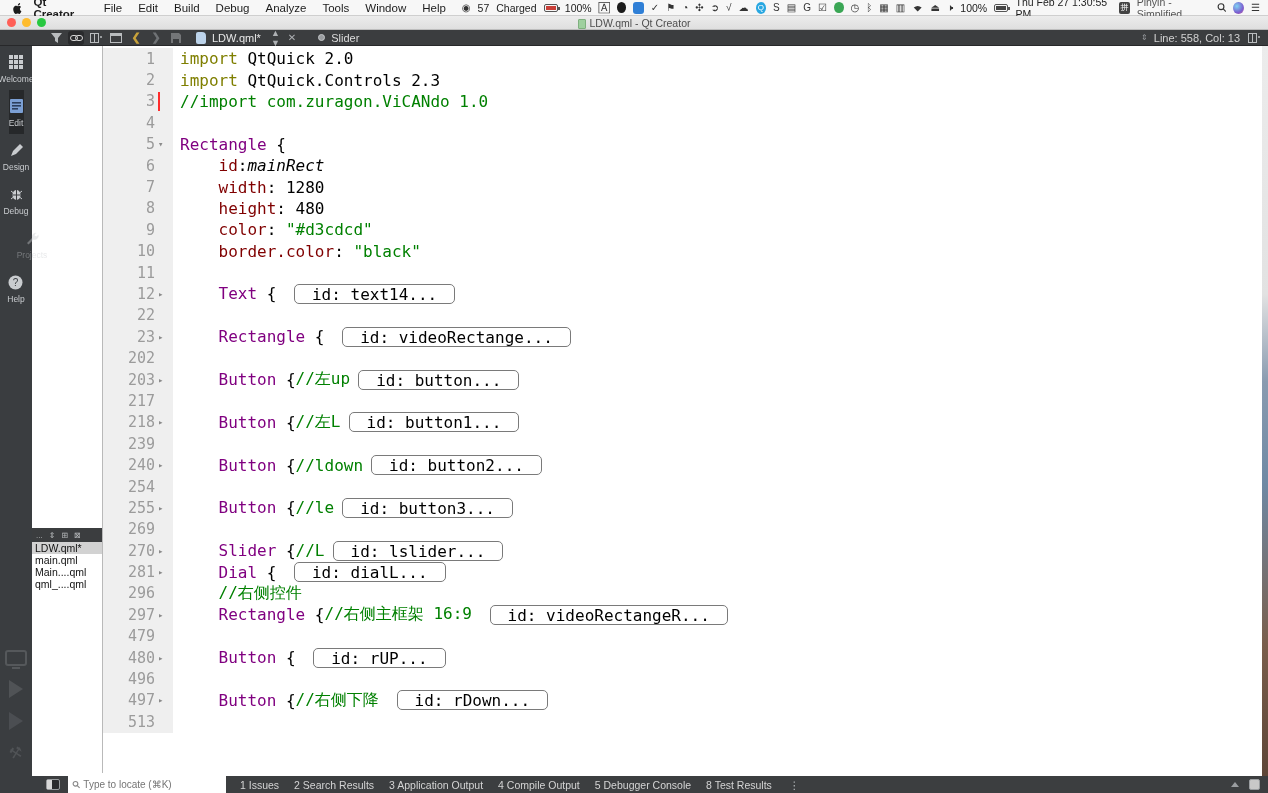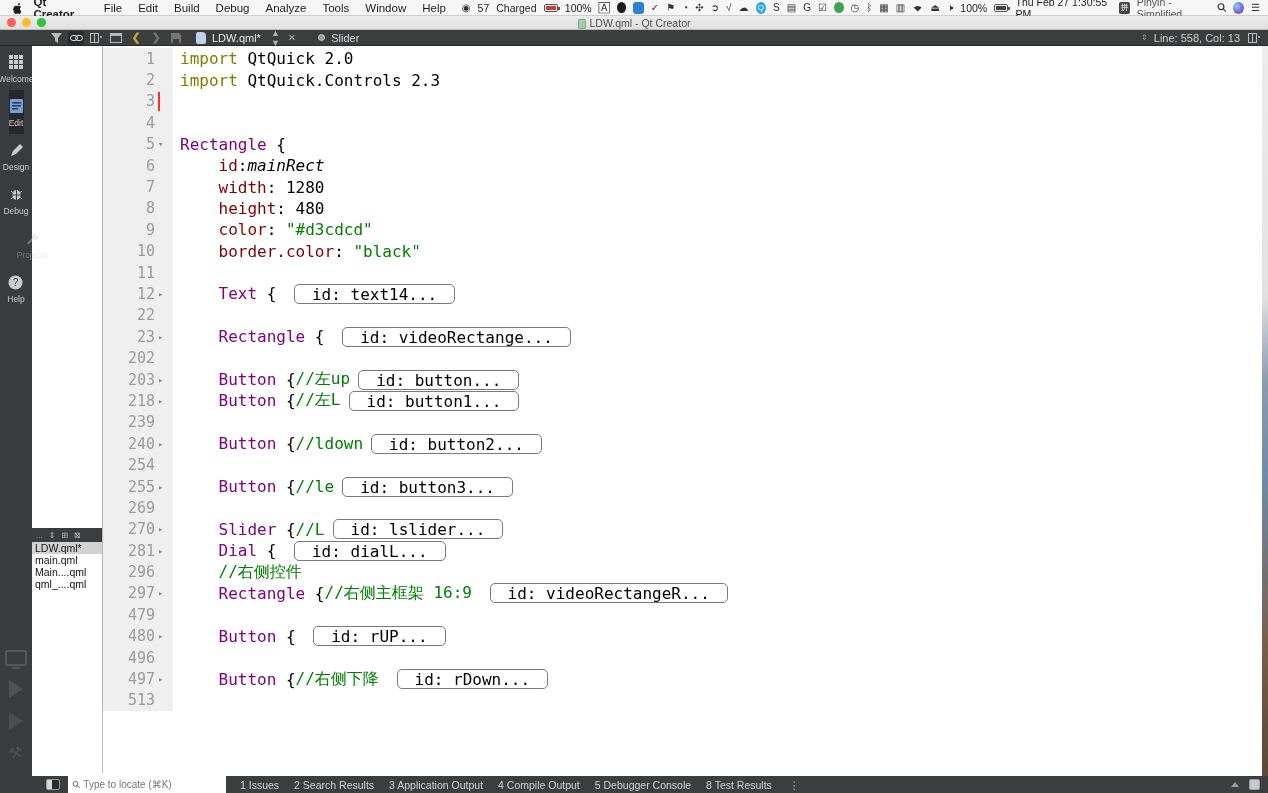--- a/index.html
+++ b/index.html
@@ -344,34 +344,35 @@
         <div class="f">main.qml</div>
         <div class="f">Main....qml</div>
         <div class="f">qml_....qml</div>
       </div>
   </div>
 
   <div class="editor">
     <div class="rows" id="rows">
         <div class="row"><div class="gutter"><span class="ln">1</span><span class="mark"></span></div><div class="codeline"><span class="seg-kw">import</span><span class="seg-p"> QtQuick 2.0</span></div></div>
         <div class="row"><div class="gutter"><span class="ln">2</span><span class="mark"></span></div><div class="codeline"><span class="seg-kw">import</span><span class="seg-p"> QtQuick.Controls 2.3</span></div></div>
-        <div class="row"><div class="gutter"><span class="ln">3</span><span class="mark"></span><span class="caret"></span></div></div>
+        <div class="row"><div class="gutter"><span class="ln">3</span><span class="mark"></span><span class="caret"></span></div><div class="codeline"><span class="seg-c">//import com.zuragon.ViCANdo 1.0</span></div></div>
         <div class="row"><div class="gutter"><span class="ln">4</span><span class="mark"></span></div><div class="codeline"></div></div>
         <div class="row"><div class="gutter"><span class="ln">5</span><span class="mark">▾</span></div><div class="codeline"><span class="seg-t">Rectangle</span><span class="seg-p"> {</span></div></div>
         <div class="row"><div class="gutter"><span class="ln">6</span><span class="mark"></span></div><div class="codeline"><span class="seg-p">    </span><span class="seg-pr">id</span><span class="seg-p">:</span><span class="seg-i">mainRect</span></div></div>
         <div class="row"><div class="gutter"><span class="ln">7</span><span class="mark"></span></div><div class="codeline"><span class="seg-p">    </span><span class="seg-pr">width</span><span class="seg-p">: 1280</span></div></div>
         <div class="row"><div class="gutter"><span class="ln">8</span><span class="mark"></span></div><div class="codeline"><span class="seg-p">    </span><span class="seg-pr">height</span><span class="seg-p">: 480</span></div></div>
         <div class="row"><div class="gutter"><span class="ln">9</span><span class="mark"></span></div><div class="codeline"><span class="seg-p">    </span><span class="seg-pr">color</span><span class="seg-p">: </span><span class="seg-s">"#d3cdcd"</span></div></div>
         <div class="row"><div class="gutter"><span class="ln">10</span><span class="mark"></span></div><div class="codeline"><span class="seg-p">    </span><span class="seg-pr">border.color</span><span class="seg-p">: </span><span class="seg-s">"black"</span></div></div>
         <div class="row"><div class="gutter"><span class="ln">11</span><span class="mark"></span></div><div class="codeline"></div></div>
         <div class="row"><div class="gutter"><span class="ln">12</span><span class="mark">▸</span></div><div class="codeline"><span class="seg-p">    </span><span class="seg-t">Text</span><span class="seg-p"> { </span><span class="foldbox">id: text14...</span></div></div>
         <div class="row"><div class="gutter"><span class="ln">22</span><span class="mark"></span></div><div class="codeline"></div></div>
         <div class="row"><div class="gutter"><span class="ln">23</span><span class="mark">▸</span></div><div class="codeline"><span class="seg-p">    </span><span class="seg-t">Rectangle</span><span class="seg-p"> { </span><span class="foldbox">id: videoRectange...</span></div></div>
         <div class="row"><div class="gutter"><span class="ln">202</span><span class="mark"></span></div><div class="codeline"></div></div>
         <div class="row"><div class="gutter"><span class="ln">203</span><span class="mark">▸</span></div><div class="codeline"><span class="seg-p">    </span><span class="seg-t">Button</span><span class="seg-p"> {</span><span class="seg-c">//左up</span><span class="foldbox">id: button...</span></div></div>
+        <div class="row"><div class="gutter"><span class="ln">217</span><span class="mark"></span></div><div class="codeline"></div></div>
         <div class="row"><div class="gutter"><span class="ln">218</span><span class="mark">▸</span></div><div class="codeline"><span class="seg-p">    </span><span class="seg-t">Button</span><span class="seg-p"> {</span><span class="seg-c">//左L</span><span class="foldbox">id: button1...</span></div></div>
         <div class="row"><div class="gutter"><span class="ln">239</span><span class="mark"></span></div><div class="codeline"></div></div>
         <div class="row"><div class="gutter"><span class="ln">240</span><span class="mark">▸</span></div><div class="codeline"><span class="seg-p">    </span><span class="seg-t">Button</span><span class="seg-p"> {</span><span class="seg-c">//ldown</span><span class="foldbox">id: button2...</span></div></div>
         <div class="row"><div class="gutter"><span class="ln">254</span><span class="mark"></span></div><div class="codeline"></div></div>
         <div class="row"><div class="gutter"><span class="ln">255</span><span class="mark">▸</span></div><div class="codeline"><span class="seg-p">    </span><span class="seg-t">Button</span><span class="seg-p"> {</span><span class="seg-c">//le</span><span class="foldbox">id: button3...</span></div></div>
         <div class="row"><div class="gutter"><span class="ln">269</span><span class="mark"></span></div><div class="codeline"></div></div>
         <div class="row"><div class="gutter"><span class="ln">270</span><span class="mark">▸</span></div><div class="codeline"><span class="seg-p">    </span><span class="seg-t">Slider</span><span class="seg-p"> {</span><span class="seg-c">//L</span><span class="foldbox">id: lslider...</span></div></div>
         <div class="row"><div class="gutter"><span class="ln">281</span><span class="mark">▸</span></div><div class="codeline"><span class="seg-p">    </span><span class="seg-t">Dial</span><span class="seg-p"> { </span><span class="foldbox">id: dialL...</span></div></div>
         <div class="row"><div class="gutter"><span class="ln">296</span><span class="mark"></span></div><div class="codeline"><span class="seg-p">    </span><span class="seg-c">//右侧控件</span></div></div>
         <div class="row"><div class="gutter"><span class="ln">297</span><span class="mark">▸</span></div><div class="codeline"><span class="seg-p">    </span><span class="seg-t">Rectangle</span><span class="seg-p"> {</span><span class="seg-c">//右侧主框架 16:9 </span><span class="foldbox">id: videoRectangeR...</span></div></div>

